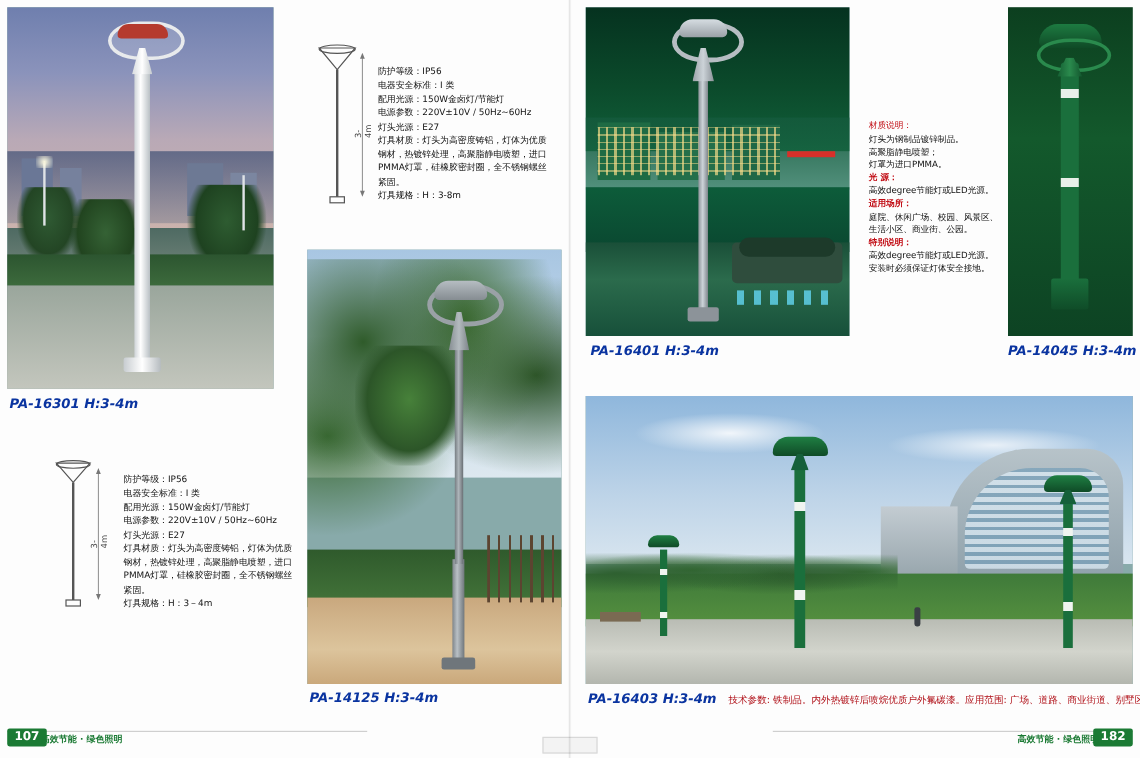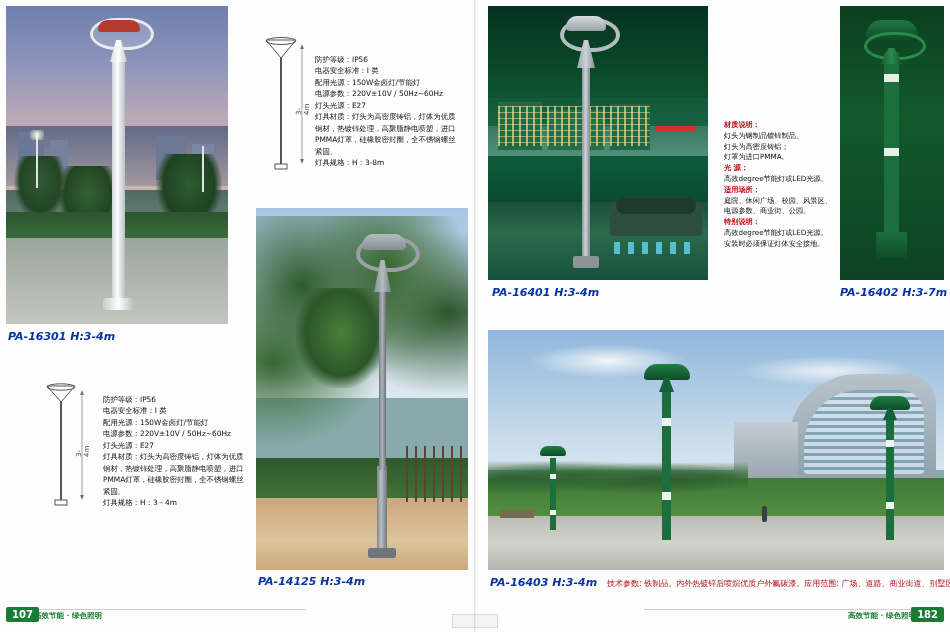--- a/index.html
+++ b/index.html
@@ -68,21 +68,21 @@
   }
   .spec div { white-space: nowrap; }
 
   .redspec {
     position: absolute;
     font-size: 7.2px;
     line-height: 1.5;
     width: 112px;
     color: #111;
   }
-  .redspec .hd { color: #c00810; font-weight: bold; margin-top: 20px; }
+  .redspec .hd { color: #c00810; font-weight: normal; }
   .redspec .hd2 { color: #c00810; font-weight: bold; }
 
   
   .drawing {
     position: absolute;
   }
   .drawing svg { display: block; }
   .page-num {
     position: absolute;
     bottom: 10px;
@@ -248,41 +248,41 @@
     <div style="position:absolute;left:78px;top:10px;width:40px;height:15px;background:linear-gradient(to bottom,#d6dde2,#9aa1a7);border-radius:20px 20px 7px 7px;"></div>
     <div style="position:absolute;left:89px;top:34px;width:18px;height:28px;background:linear-gradient(to right,#9aa1a7,#ccd3d8,#8b9298);clip-path:polygon(38% 0,62% 0,100% 100%,0 100%);"></div>
   </div>
   <div class="caption" style="left:492px; top:286px;">
     <span class="code">PA-16401 H:3-4m</span>
   </div>
 
   <div class="redspec" style="left:724px; top:100px;">
     <div class="hd">材质说明：</div>
     <div>灯头为钢制品镀锌制品。</div>
-    <div>灯头为高密度铸铝；</div>
+    <div>高聚脂静电喷塑；</div>
     <div>灯罩为进口PMMA。</div>
     <div class="hd2">光    源：</div>
     <div>高效degree节能灯或LED光源。</div>
     <div class="hd2">适用场所：</div>
     <div>庭院、休闲广场、校园、风景区、</div>
-    <div>电源参数、商业街、公园。</div>
+    <div>生活小区、商业街、公园。</div>
     <div class="hd2">特别说明：</div>
     <div>高效degree节能灯或LED光源。</div>
     <div>安装时必须保证灯体安全接地。</div>
   </div>
 
   <div class="photo" style="left:840px; top:6px; width:104px; height:274px; background:linear-gradient(to bottom,#0c3f1f 0%,#13592c 40%,#0d4323 100%);">
     <div style="position:absolute;left:44px;top:46px;width:15px;height:186px;background:linear-gradient(to bottom,#1a6f3c 0 22px,#e8efe9 22px 30px,#1a6f3c 30px 96px,#e8efe9 96px 104px,#1a6f3c 104px 186px);border-radius:3px;"></div>
     <div style="position:absolute;left:36px;top:226px;width:31px;height:26px;background:linear-gradient(to bottom,#1a6f3c,#0f4c28);border-radius:2px;"></div>
     <div style="position:absolute;left:26px;top:14px;width:52px;height:20px;background:linear-gradient(to bottom,#1d7a41,#0f4a26);border-radius:26px 26px 8px 8px;"></div>
     <div style="position:absolute;left:24px;top:26px;width:56px;height:22px;border:3px solid #2a8a4d;border-radius:50%/55%;"></div>
     <div style="position:absolute;left:41px;top:42px;width:21px;height:16px;background:linear-gradient(to right,#155f33,#2a8a4d,#12552d);clip-path:polygon(35% 0,65% 0,100% 100%,0 100%);"></div>
   </div>
   <div class="caption" style="left:840px; top:286px;">
-    <span class="code">PA-16402 H:3-7m</span>
+    <span class="code">PA-14045 H:3-4m</span>
   </div>
 
   <div class="photo" style="left:488px; top:330px; width:456px; height:240px;">
     <div style="position:absolute;left:0;top:0;width:456px;height:140px;background:linear-gradient(to bottom,#8fb7dc,#bed4e8 60%,#d8e5ef);"></div>
     <div style="position:absolute;left:40px;top:14px;width:160px;height:34px;background:radial-gradient(ellipse at 50% 50%,rgba(255,255,255,.85),rgba(255,255,255,0) 70%);"></div>
     <div style="position:absolute;left:250px;top:26px;width:180px;height:30px;background:radial-gradient(ellipse at 50% 50%,rgba(255,255,255,.75),rgba(255,255,255,0) 70%);"></div>
 
     <div style="position:absolute;left:300px;top:44px;width:148px;height:108px;background:linear-gradient(to bottom,#b7c3c9,#8fa1ab);border-radius:70px 30px 6px 6px;"></div>
     <div style="position:absolute;left:316px;top:60px;width:120px;height:84px;background:repeating-linear-gradient(to bottom,rgba(120,160,185,.75) 0 3px,rgba(220,235,245,.75) 3px 7px);border-radius:56px 24px 4px 4px;"></div>
     <div style="position:absolute;left:246px;top:92px;width:64px;height:58px;background:linear-gradient(to bottom,#c3ccd2,#98a6ad);"></div>

